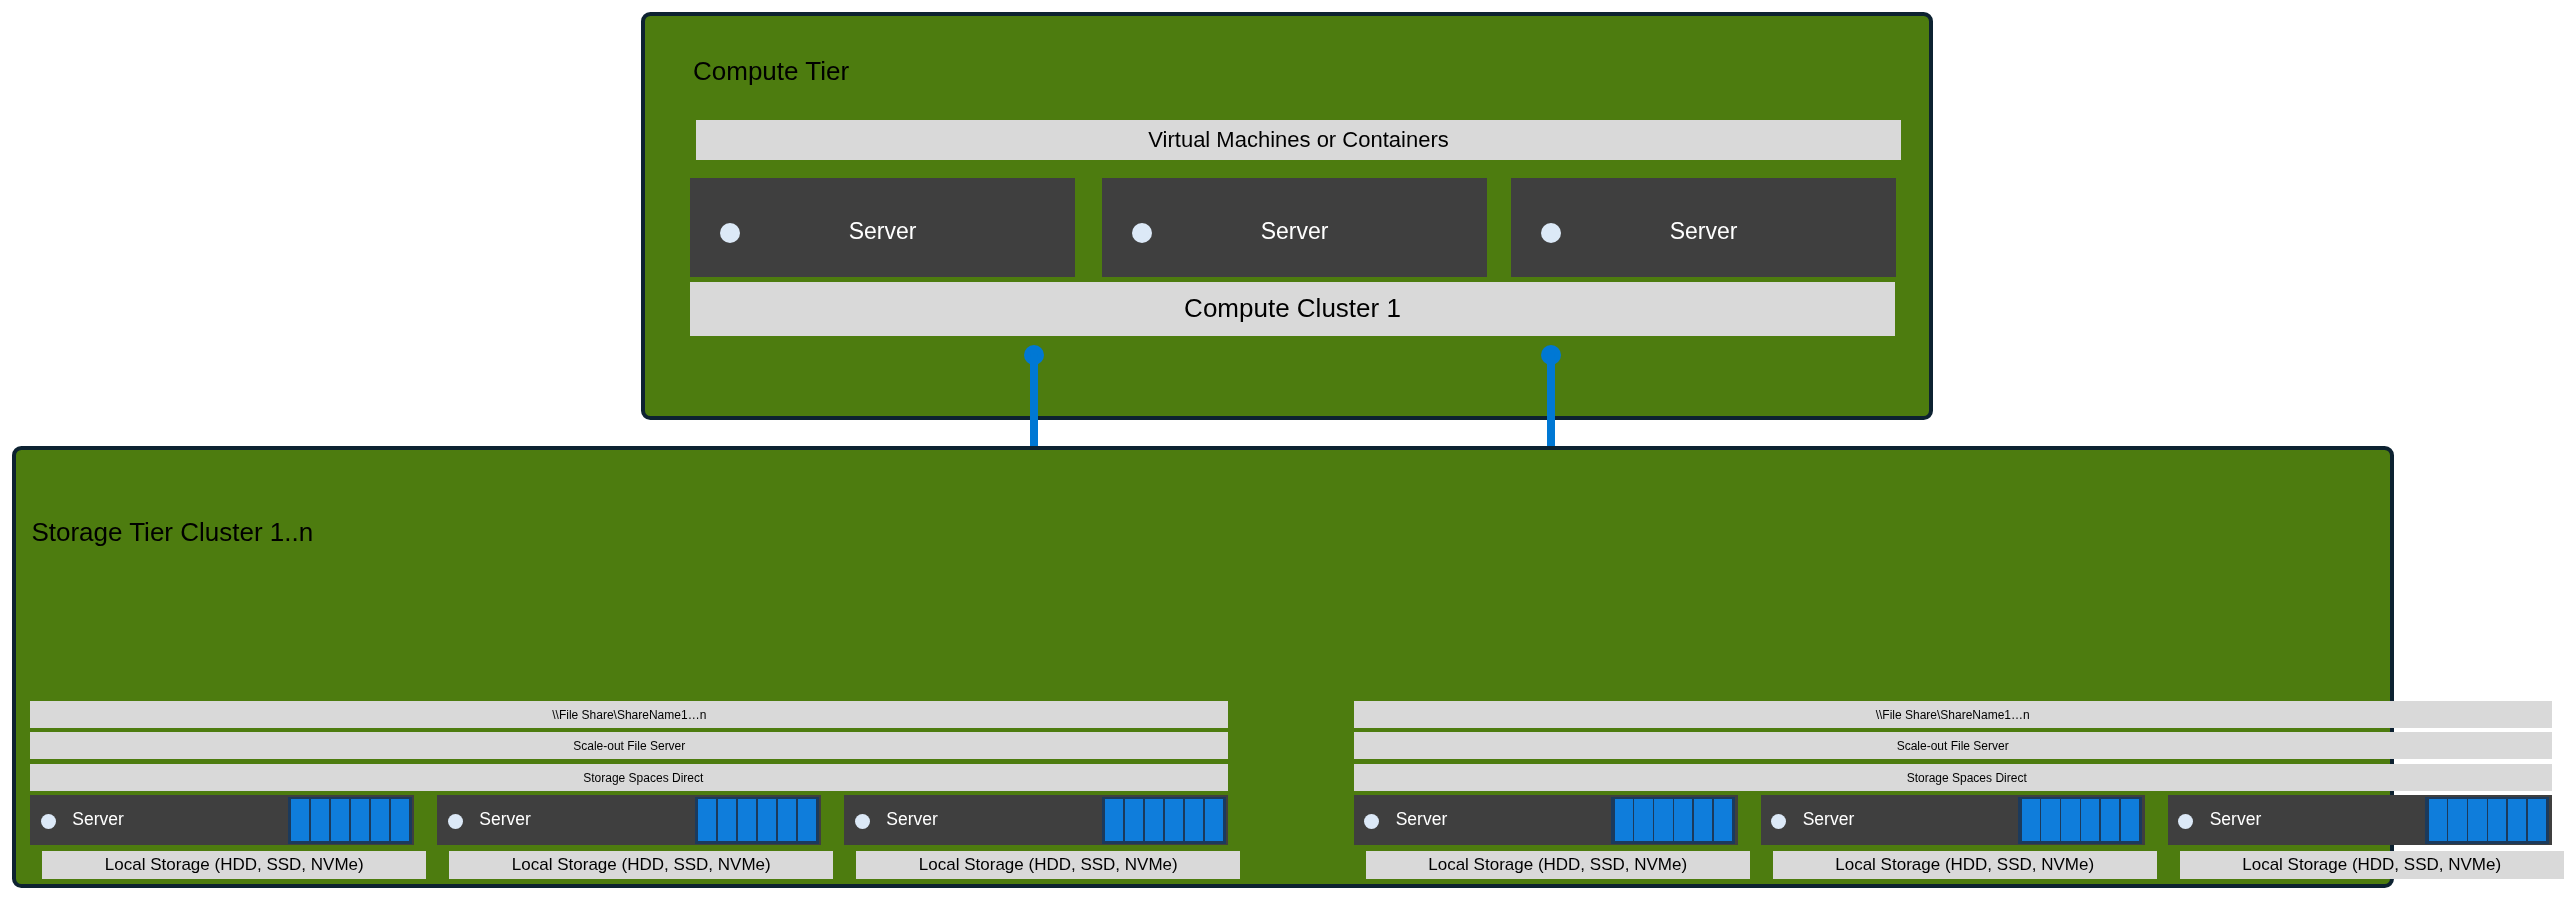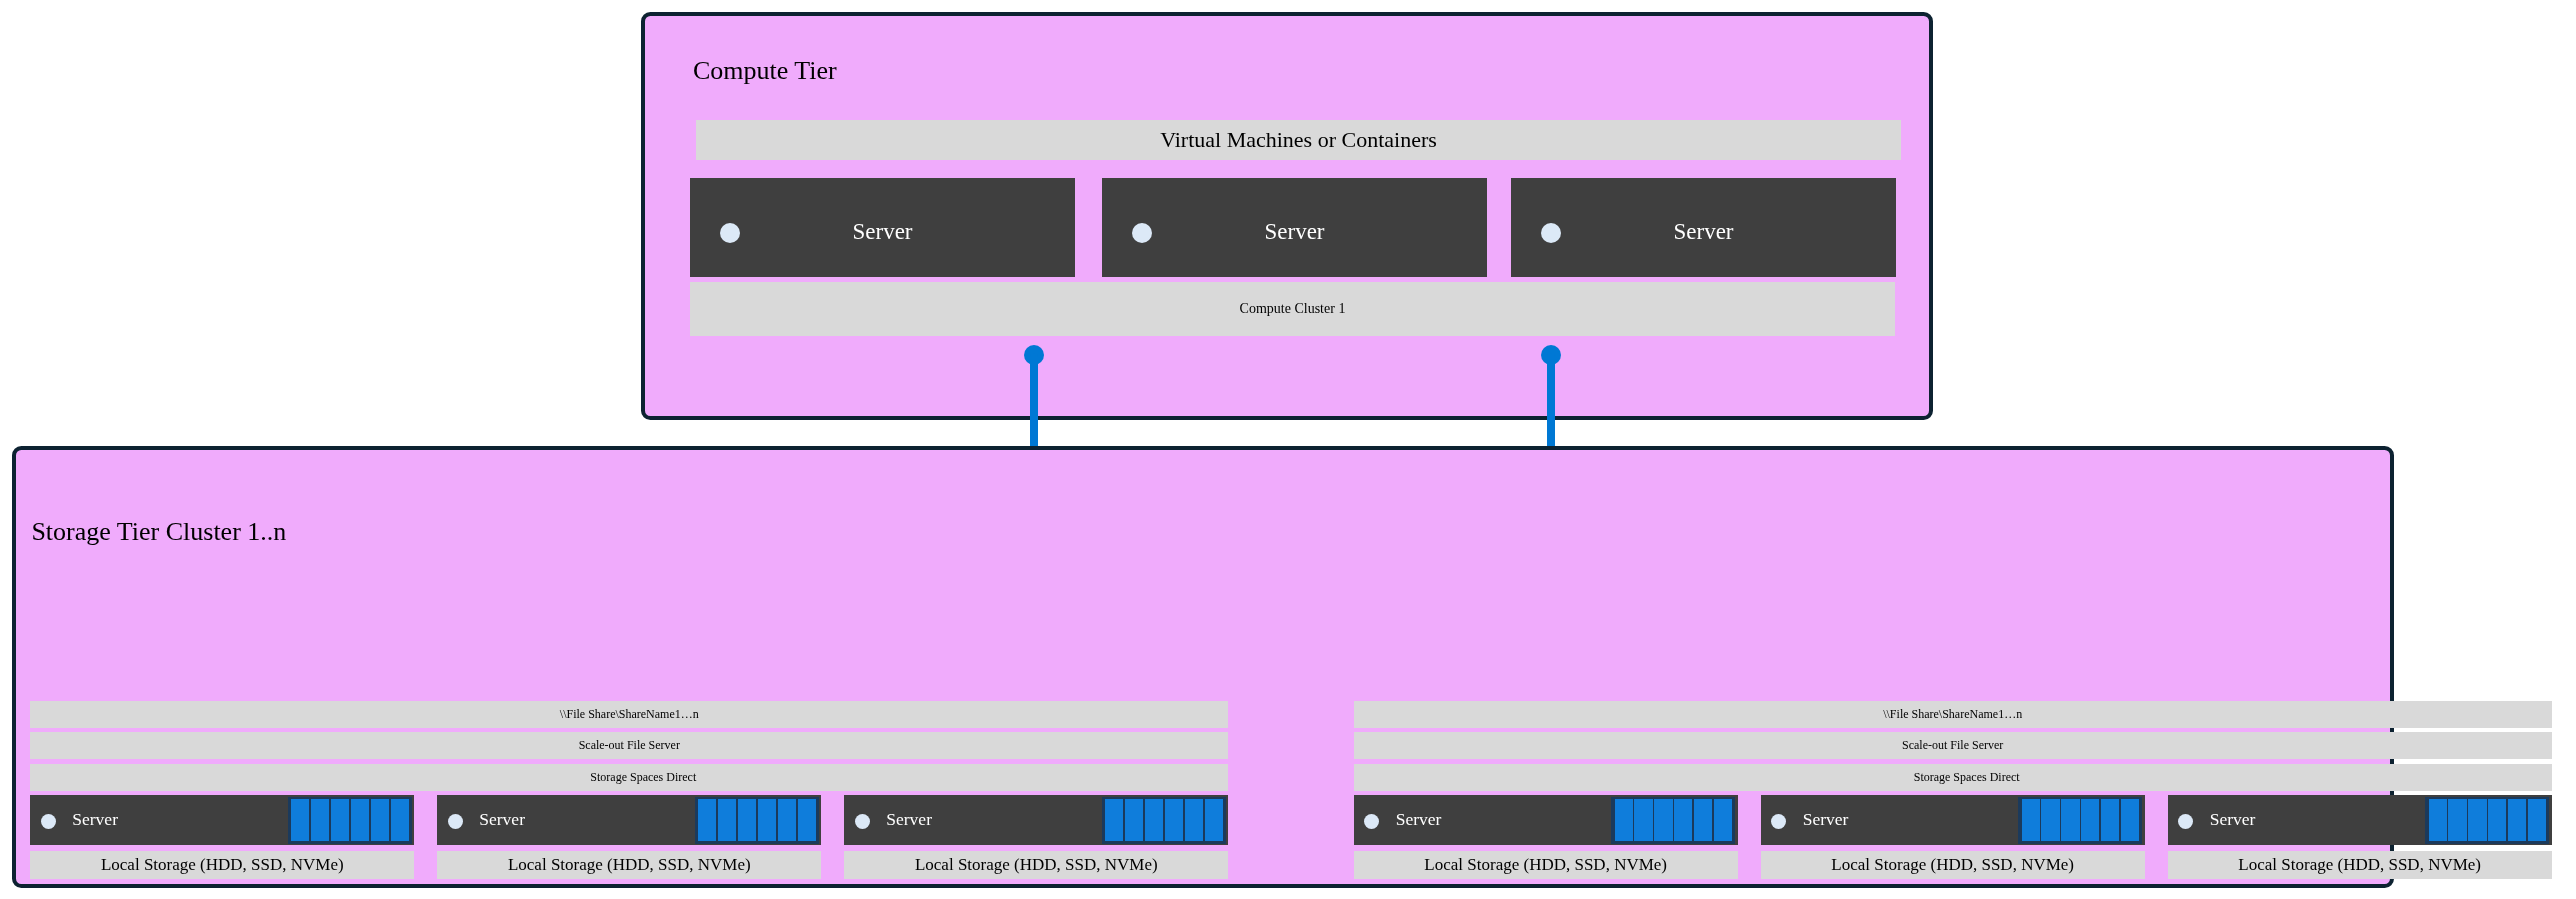--- a/index.html
+++ b/index.html
@@ -7,25 +7,24 @@
   body{
     width:2576px;height:900px;position:relative;overflow:hidden;
     font-family:"Liberation Sans","DejaVu Sans",sans-serif;
     -webkit-font-smoothing:antialiased;
   }
   #canvas{position:absolute;left:0;top:0;width:2576px;height:900px;background:#ffffff;}
 
   
   .tier{
     position:absolute;
-    background:#f0abfc;
+    background:#4d7c0f;
     border:4.1px solid #0d2231;
     border-radius:9.3px;
     box-sizing:border-box;
-    font-family:Liberation Serif, serif;
   }
   #compute-tier{left:641px;top:11.7px;width:1292px;height:408px;}
   #storage-tier{left:11.7px;top:446px;width:2382px;height:442px;}
 
   .tier-title{
     position:absolute;
     color:#000000;
     font-size:26px;
     line-height:26px;
     white-space:nowrap;
@@ -39,21 +38,21 @@
     position:absolute;
     background:#d9d9d9;
     display:flex;align-items:center;justify-content:center;
     color:#000000;
     box-sizing:border-box;
     white-space:nowrap;
   }
 
   
   #vm-bar{left:45px;top:104px;width:1205px;height:40px;font-size:22px;margin-left:6px;}
-  #compute-cluster-bar{left:45px;top:266px;width:1205px;height:54px;font-size:14px;}
+  #compute-cluster-bar{left:45px;top:266px;width:1205px;height:54px;font-size:26px;}
 
   
   .srv{
     position:absolute;
     background:#3f3f3f;
     box-sizing:border-box;
   }
   #compute-tier .srv{top:162px;height:99px;width:385px;}
   #compute-srv-0{left:45px;}
   #compute-srv-1{left:457px;}
@@ -137,21 +136,21 @@
     position:absolute;right:2.3px;top:1.7px;
     width:124px;height:47px;
     background:#1b3a5c;
     box-sizing:border-box;
     display:flex;align-items:stretch;justify-content:space-between;
     padding:2.3px;
   }
   .disk{flex:1 1 auto;background:#0f7ddb;margin:0 0.9px;}
 
   .snode .local-bar{
-    position:absolute;left:0;top:56px;width:384px;height:28px;
+    position:absolute;left:12px;top:56px;width:384px;height:28px;
     background:#d9d9d9;
     display:flex;align-items:center;justify-content:center;
     font-size:17px;color:#000000;white-space:nowrap;
   }
 </style>
 </head>
 <body>
 
 <div id="canvas">
 

